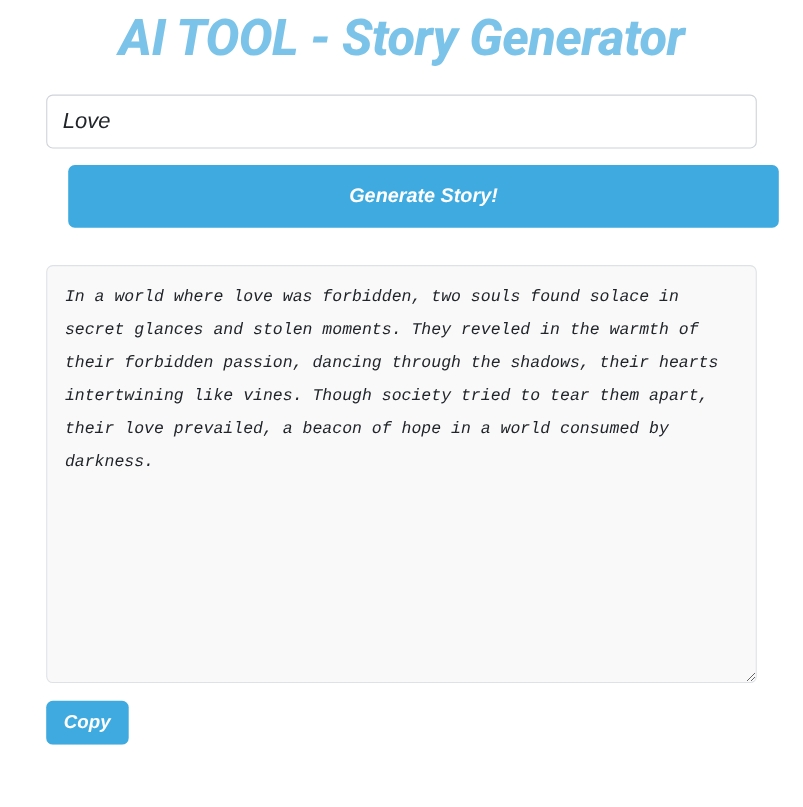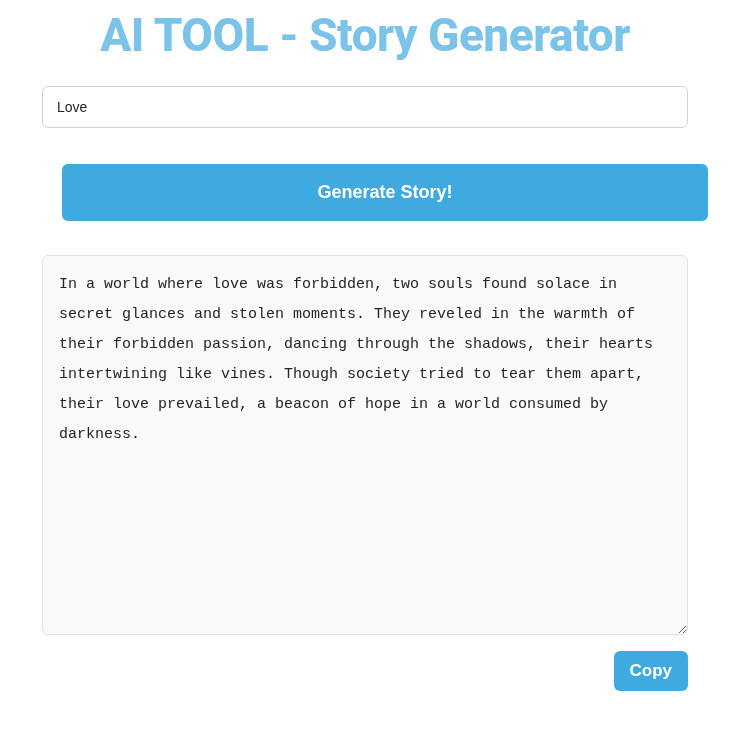--- a/index.html
+++ b/index.html
@@ -1,18 +1,19 @@
 <!DOCTYPE html>
 <html><head>
   <meta charset="utf-8">
   <style>
     * {
       margin: 0;
       padding: 0;
       box-sizing: border-box;
+      font-style: italic;
     }
     body {
       font-family: -apple-system, BlinkMacSystemFont, "Segoe UI", Roboto, "Helvetica Neue", Arial, sans-serif;
       background: #ffffff;
       width: 730px;
       padding: 0 12px;
     }
     .title {
       font-size: 46px;
       font-weight: 800;
@@ -21,26 +22,26 @@
       margin-top: 8px;
       margin-bottom: 24px;
       letter-spacing: -0.5px;
     }
     .content-wrap {
       padding: 0 30px;
     }
     .topic-input {
       width: 100%;
       padding: 12px 14px;
-      font-size: 14px;
+      font-size: 20px;
       color: #212529;
       background: #ffffff;
       border: 1px solid #ced4da;
       border-radius: 6px;
-      margin-bottom: 36px;
+      margin-bottom: 15px;
       outline: none;
     }
     .generate-btn {
       width: 100%;
       padding: 18px;
       font-size: 18px;
       font-weight: 700;
       color: #ffffff;
       background: #3eaadf;
       border: none;
@@ -59,21 +60,20 @@
       color: #212529;
       background: #f9f9f9;
       border: 1px solid #dee2e6;
       border-radius: 6px;
       resize: both;
       outline: none;
       margin-bottom: 12px;
     }
     .copy-row {
       display: flex;
-      justify-content: flex-end;
     }
     .copy-btn {
       padding: 10px 16px;
       font-size: 17px;
       font-weight: 700;
       color: #ffffff;
       background: #3eaadf;
       border: none;
       border-radius: 6px;
       cursor: pointer;

